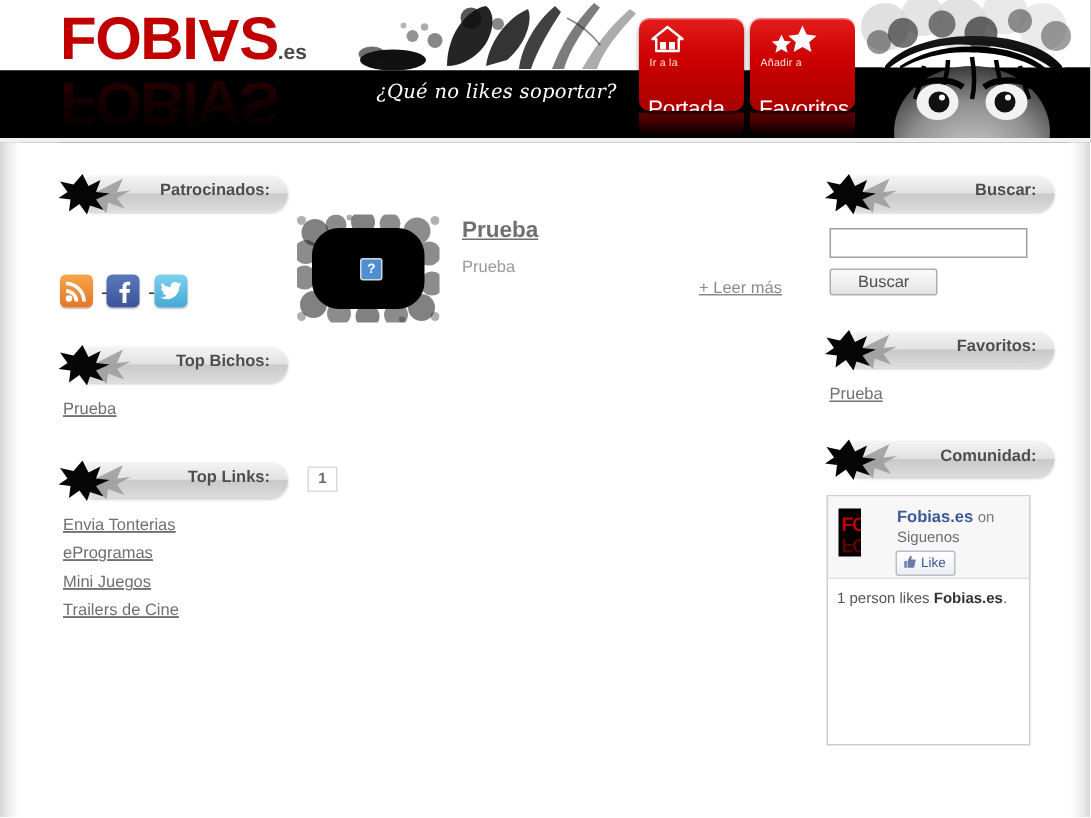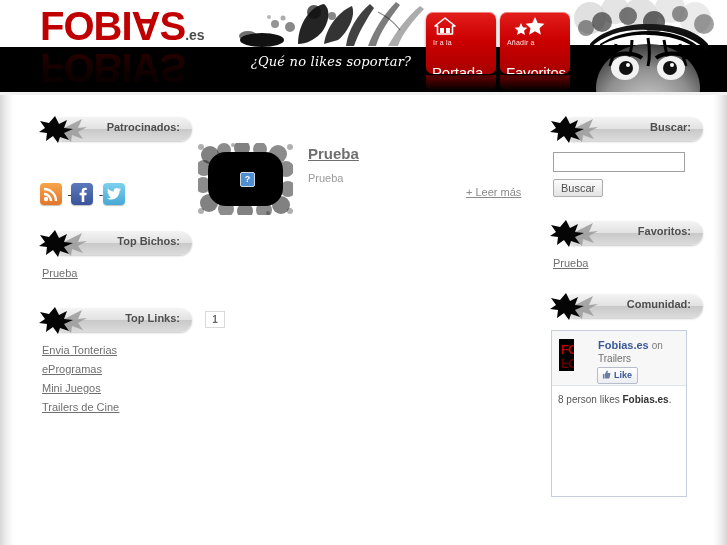--- a/index.html
+++ b/index.html
@@ -354,21 +354,21 @@
     border: 1px solid #a0a0a0;
     background: #ffffff;
     font-family: "Liberation Sans", sans-serif;
     font-size: 11px;
     color: #333;
     box-sizing: content-box;
   }
   #search-button {
     display: block;
     margin: 7px 0 0 4px;
-    padding: 2px 7px;
+    padding: 2px 18px;
     border: 1px solid #adadad;
     border-radius: 2px;
     background: linear-gradient(to bottom, #fbfbfb, #e3e3e3);
     font-family: "Liberation Sans", sans-serif;
     font-size: 11px;
     color: #4f4f4f;
     cursor: pointer;
   }
 
   
@@ -435,21 +435,20 @@
     height: 14px;
     padding: 1px 5px 0 4px;
     border: 1px solid #b7bdc9;
     border-radius: 2px;
     background: linear-gradient(to bottom, #ffffff, #eceef3);
     font-size: 9px;
     color: #3b5998;
     cursor: pointer;
     white-space: nowrap;
     line-height: 13px;
-    font-weight: bold;
   }
   #fb-like .thumb-glyph {
     display: inline-block;
     margin-right: 3px;
     vertical-align: -1px;
   }
   #fb-body {
     min-height: 96px;
     padding: 7px 6px;
     font-size: 10px;
@@ -774,27 +773,27 @@
       </div>
 
       <div id="fb-box">
         <div id="fb-head">
           <div id="fb-thumb">
             <div class="fb-logo-a">FOB</div>
             <div class="fb-logo-b">FOB</div>
           </div>
           <div id="fb-title"><span>Fobias.es</span>
             <span class="fb-on">on</span></div>
-          <div id="fb-sub">Trailers</div>
+          <div id="fb-sub">Siguenos</div>
           <div id="fb-like"><span class="thumb-glyph">
               <svg width="9" height="9" viewBox="0 0 10 10">
                 <path d="M1 4.5 L2.8 4.5 L2.8 9.5 L1 9.5 Z" fill="#6b7ba8"></path>
                 <path d="M3.4 4.3 L5.4 0.6 C6.4 0.6 6.7 1.3 6.4 2.2 L6 3.4 L8.6 3.4 C9.2 3.4 9.5 3.9 9.3 4.5 L8.4 8.3 C8.3 9 7.9 9.5 7.2 9.5 L3.4 9.5 Z" fill="#6b7ba8"></path>
               </svg></span><span>Like</span></div>
         </div>
         <div id="fb-body">
-          <span>8 person likes </span><b>Fobias.es</b><span>.</span>
+          <span>1 person likes </span><b>Fobias.es</b><span>.</span>
           <div id="fb-spacer"></div>
         </div>
       </div>
     </div>
   </div>
 </div>
 
 </body></html>

